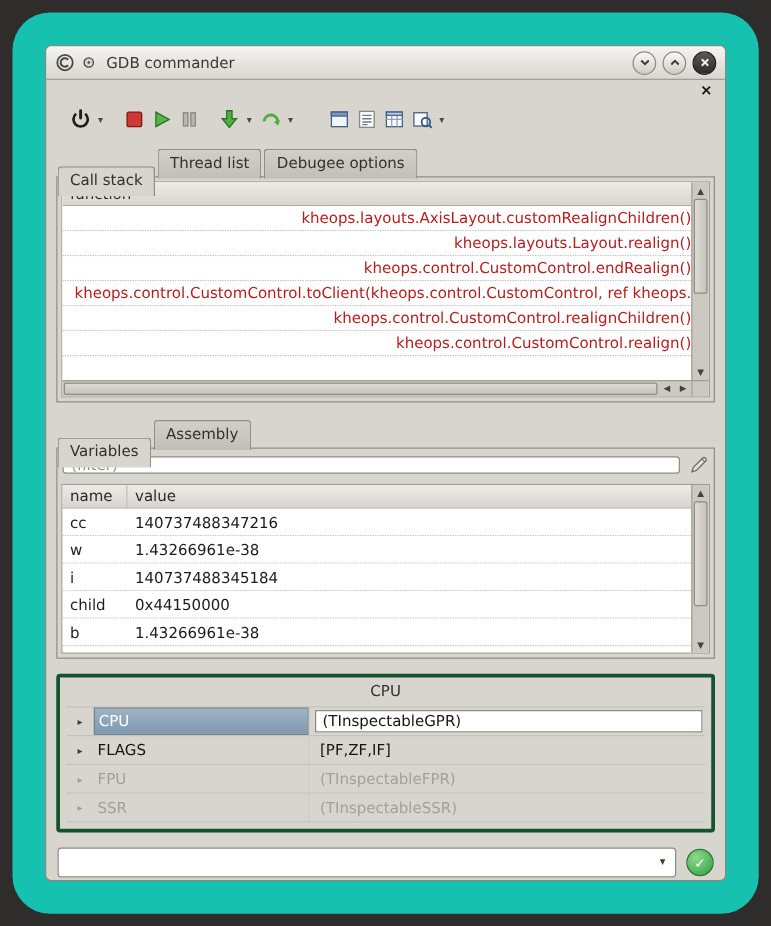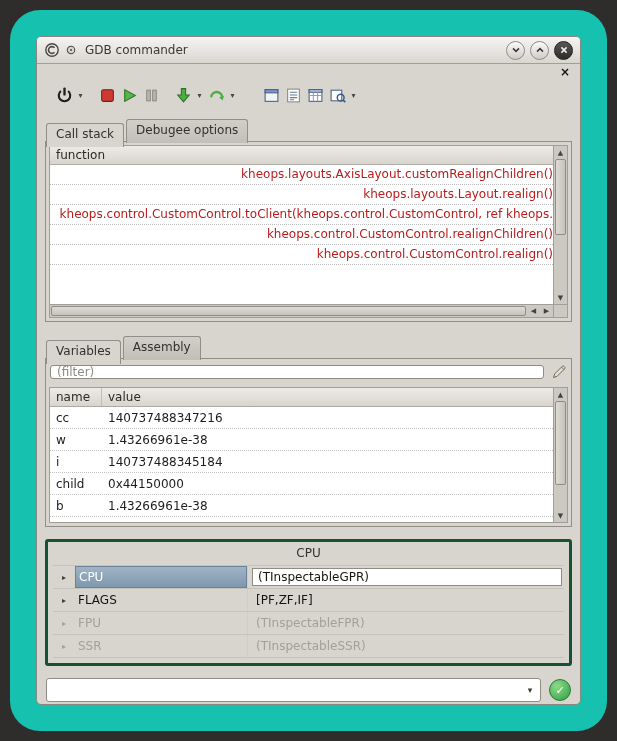--- a/index.html
+++ b/index.html
@@ -28,21 +28,21 @@
   .toolbar{display:flex;align-items:center;height:32px;padding:0 2px 0 8px;margin-bottom:6px;flex:none;}
   .tbtn{height:24px;min-width:22px;display:flex;align-items:center;justify-content:center;}
   .tbtn svg{width:17px;height:17px;display:block;}
   .tdrop{width:11px;font-size:8px;color:#4a4843;display:flex;justify-content:center;}
   .gap{margin-left:10px;}
   .gap-wide{margin-left:22px;}
   
   .tabs{display:flex;padding-left:1px;position:relative;z-index:2;flex:none;}
   .tab{padding:3px 9px 4px;color:#33312d;border:1px solid #918e88;border-bottom:none;
     border-radius:3px 3px 0 0;background:linear-gradient(#d2cfc9,#c2bfb9);margin-right:2px;position:relative;top:2px;}
-  .tab.active{background:#d8d5cf;top:6px;padding-bottom:6px;z-index:3;}
+  .tab.active{background:#d8d5cf;top:16px;padding-bottom:6px;z-index:3;}
   .panel{border:1px solid #918e88;background:#d8d5cf;padding:3px;flex:none;}
   
   .cs-wrap{border:1px solid #a19e98;background:#fff;display:grid;
     grid-template-columns:1fr 14px;grid-template-rows:158px 13px;}
   .cs-table{overflow:hidden;background:#fff;text-align:right;}
   .cs-header{height:18px;background:linear-gradient(#edebe7,#d8d5cf);border-bottom:1px solid #aeaba5;
     display:flex;align-items:center;padding-left:6px;color:#2b2925;}
   .cs-row{height:19px;line-height:18px;padding-left:6px;white-space:nowrap;overflow:hidden;
     border-bottom:1px dotted #bcbcbc;background:#fff;color:#b91c1c;}
   .vscroll{background:#ccc9c3;border-left:1px solid #a19e98;display:flex;flex-direction:column;align-items:stretch;}
@@ -216,30 +216,32 @@
                 <circle cx="11" cy="10" r="3.2" fill="none" stroke="#3a5a86" stroke-width="1.4"></circle>
                 <path d="M13.3 12.3l2 2" stroke="#3a5a86" stroke-width="1.6"></path>
               </svg>
             </span>
           </div>
           <span class="tdrop">▾</span>
         </div>
 
       <div class="tabs">
         <div class="tab active">Call stack</div>
+        <div class="tab">Thread list</div>
         <div class="tab">Debugee options</div>
       </div>
 
       <div class="panel">
         <div class="cs-wrap">
           <div class="cs-table">
             <div class="cs-header">function</div>
             <div>
                 <div class="cs-row">kheops.layouts.AxisLayout.customRealignChildren()</div>
                 <div class="cs-row">kheops.layouts.Layout.realign()</div>
+                <div class="cs-row">kheops.control.CustomControl.endRealign()</div>
                 <div class="cs-row">kheops.control.CustomControl.toClient(kheops.control.CustomControl, ref kheops.</div>
                 <div class="cs-row">kheops.control.CustomControl.realignChildren()</div>
                 <div class="cs-row">kheops.control.CustomControl.realign()</div>
               </div>
           </div>
           <div class="vscroll">
             <div class="sb-arrow">▲</div>
             <div class="vthumb" style="height:74px"></div>
             <div class="vfill"></div>
             <div class="sb-arrow">▼</div>

